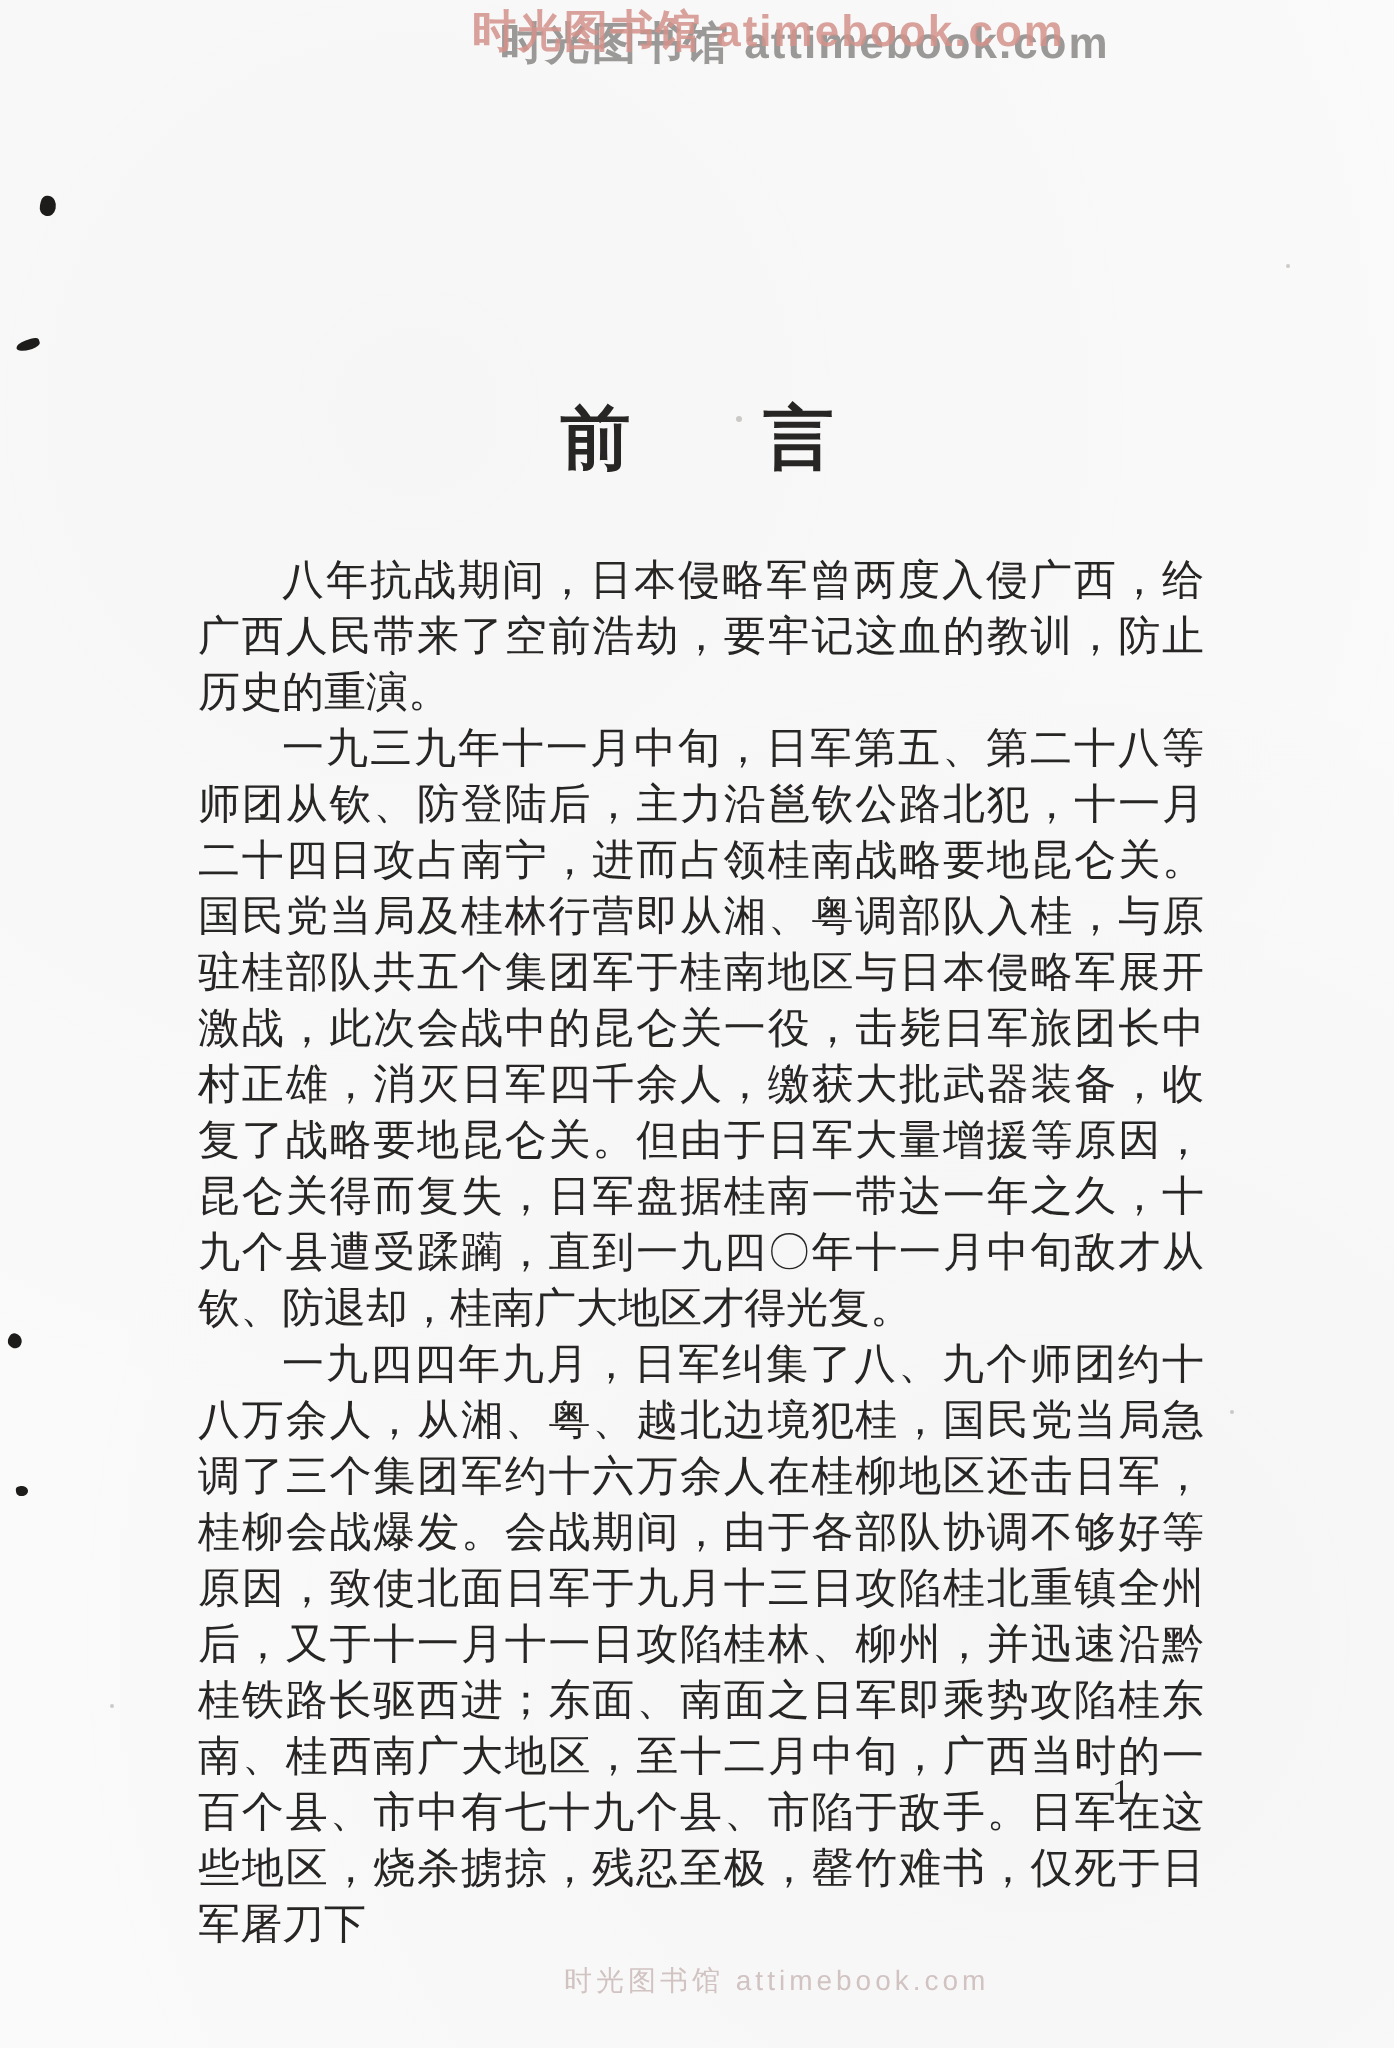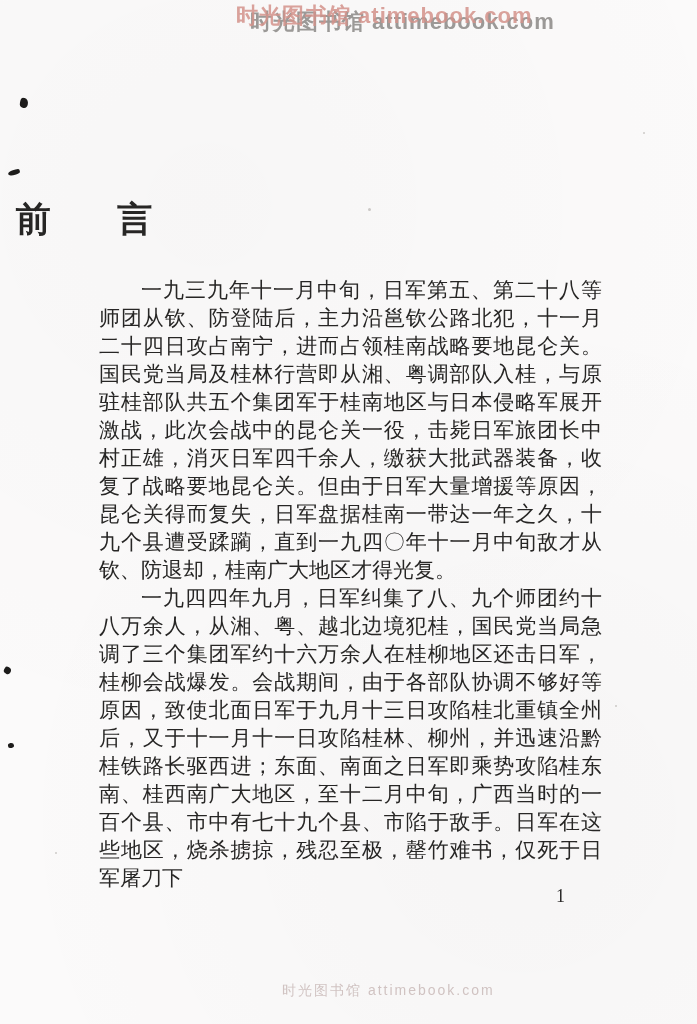--- a/index.html
+++ b/index.html
@@ -28,21 +28,21 @@
   .wm-pink { left: 0px; top: 1px; color: #d4938b; opacity: 0.85; }
   
   .wm-bottom {
     position: absolute; left: 282px; top: 982px; white-space: nowrap;
     font-family: "Liberation Sans", "DejaVu Sans", sans-serif;
     font-size: 14px; letter-spacing: 2px;
     color: rgba(160, 130, 128, 0.45);
   }
   .title {
     position: absolute; left: 0; top: 196px; width: 100%;
-    text-align: left;
+    text-align: center;
     font-size: 35px; font-weight: bold; letter-spacing: 0.45em;
     text-indent: 0.45em; 
     color: #272625;
   }
   .content {
     position: absolute; left: 99px; top: 276px; width: 503px;
     font-size: 21px; line-height: 28px; color: #272625;
     text-align: justify;
   }
   .content p { margin: 0; text-indent: 2em; }
@@ -67,20 +67,21 @@
 <div class="page">
 
   <div class="wm-top">
     <span class="wm-layer wm-gray">时光图书馆 attimebook.com</span>
     <span class="wm-layer wm-pink">时光图书馆 atimebook.com</span>
   </div>
 
   <div class="title">前　言</div>
 
   <div class="content">
+    <p>八年抗战期间，日本侵略军曾两度入侵广西，给广西人民带来了空前浩劫，要牢记这血的教训，防止历史的重演。</p>
     <p>一九三九年十一月中旬，日军第五、第二十八等师团从钦、防登陆后，主力沿邕钦公路北犯，十一月二十四日攻占南宁，进而占领桂南战略要地昆仑关。国民党当局及桂林行营即从湘、粤调部队入桂，与原驻桂部队共五个集团军于桂南地区与日本侵略军展开激战，此次会战中的昆仑关一役，击毙日军旅团长中村正雄，消灭日军四千余人，缴获大批武器装备，收复了战略要地昆仑关。但由于日军大量增援等原因，昆仑关得而复失，日军盘据桂南一带达一年之久，十九个县遭受蹂躏，直到一九四〇年十一月中旬敌才从钦、防退却，桂南广大地区才得光复。</p>
     <p>一九四四年九月，日军纠集了八、九个师团约十八万余人，从湘、粤、越北边境犯桂，国民党当局急调了三个集团军约十六万余人在桂柳地区还击日军，桂柳会战爆发。会战期间，由于各部队协调不够好等原因，致使北面日军于九月十三日攻陷桂北重镇全州后，又于十一月十一日攻陷桂林、柳州，并迅速沿黔桂铁路长驱西进；东面、南面之日军即乘势攻陷桂东南、桂西南广大地区，至十二月中旬，广西当时的一百个县、市中有七十九个县、市陷于敌手。日军在这些地区，烧杀掳掠，残忍至极，罄竹难书，仅死于日军屠刀下</p>
   </div>
 
   <div class="page-number">1</div>
 
   <div class="wm-bottom">时光图书馆 attimebook.com</div>
 
   <div class="speck speck-1"></div>
   <div class="speck speck-2"></div>

